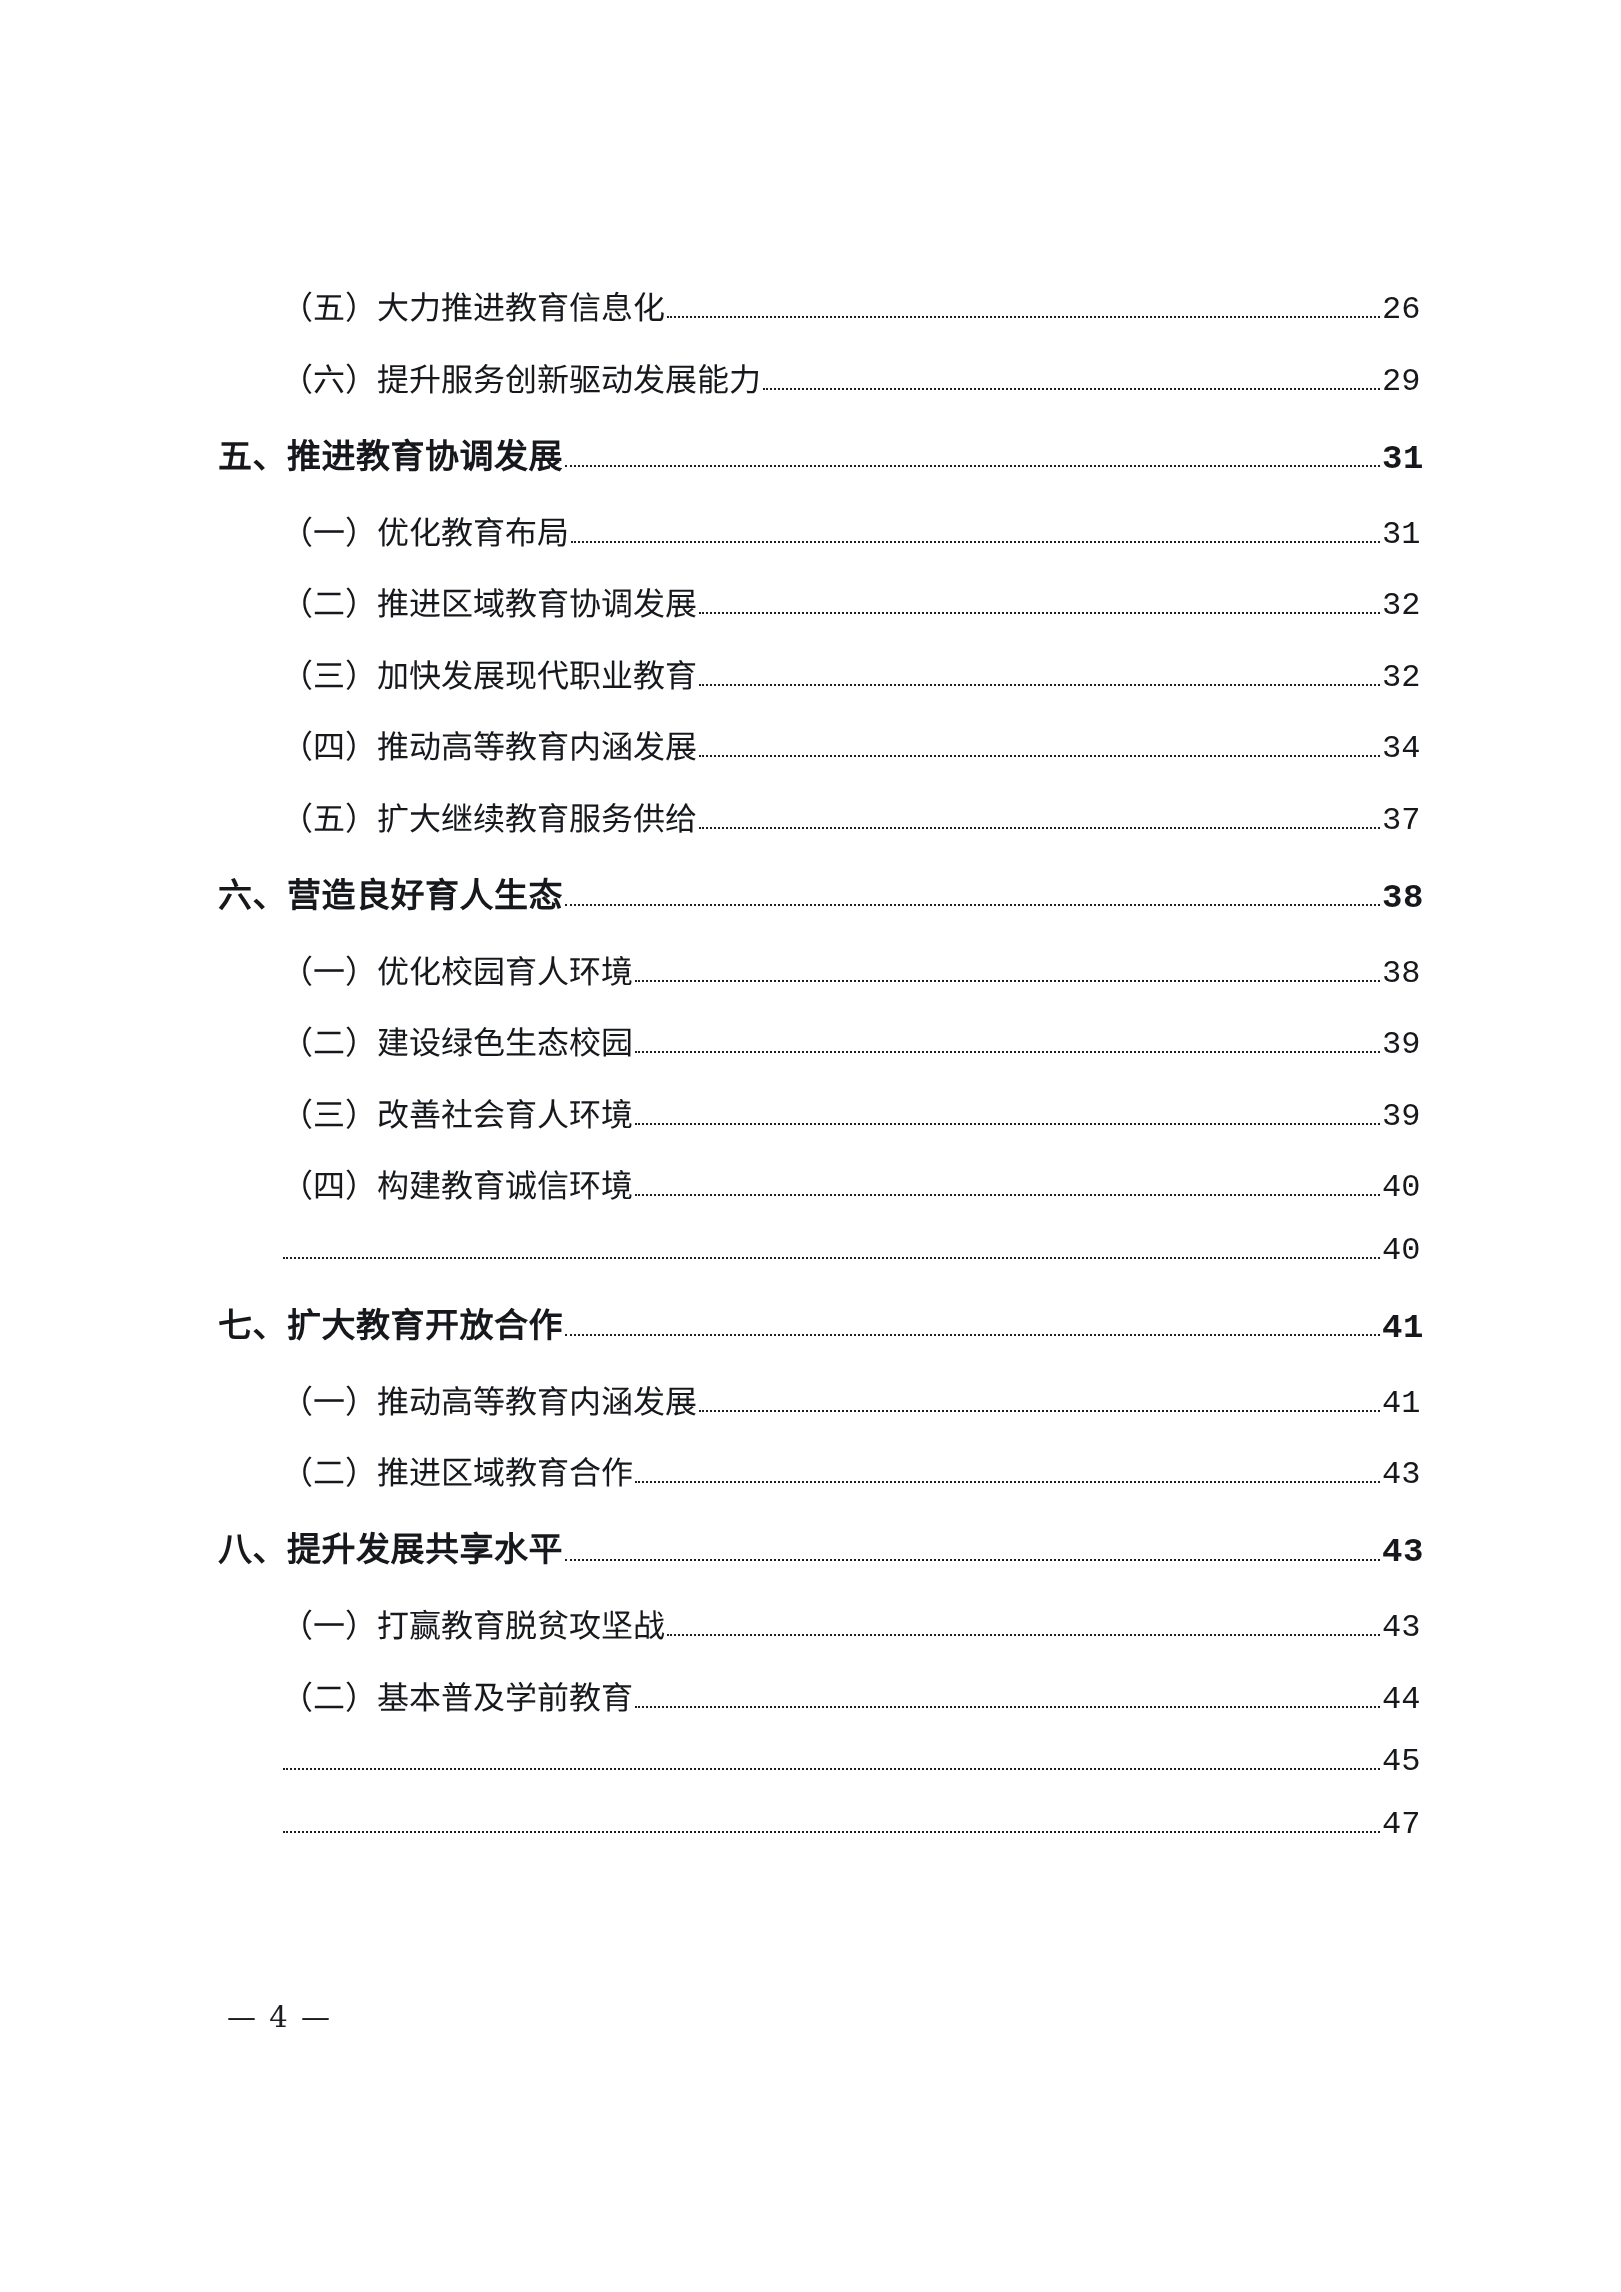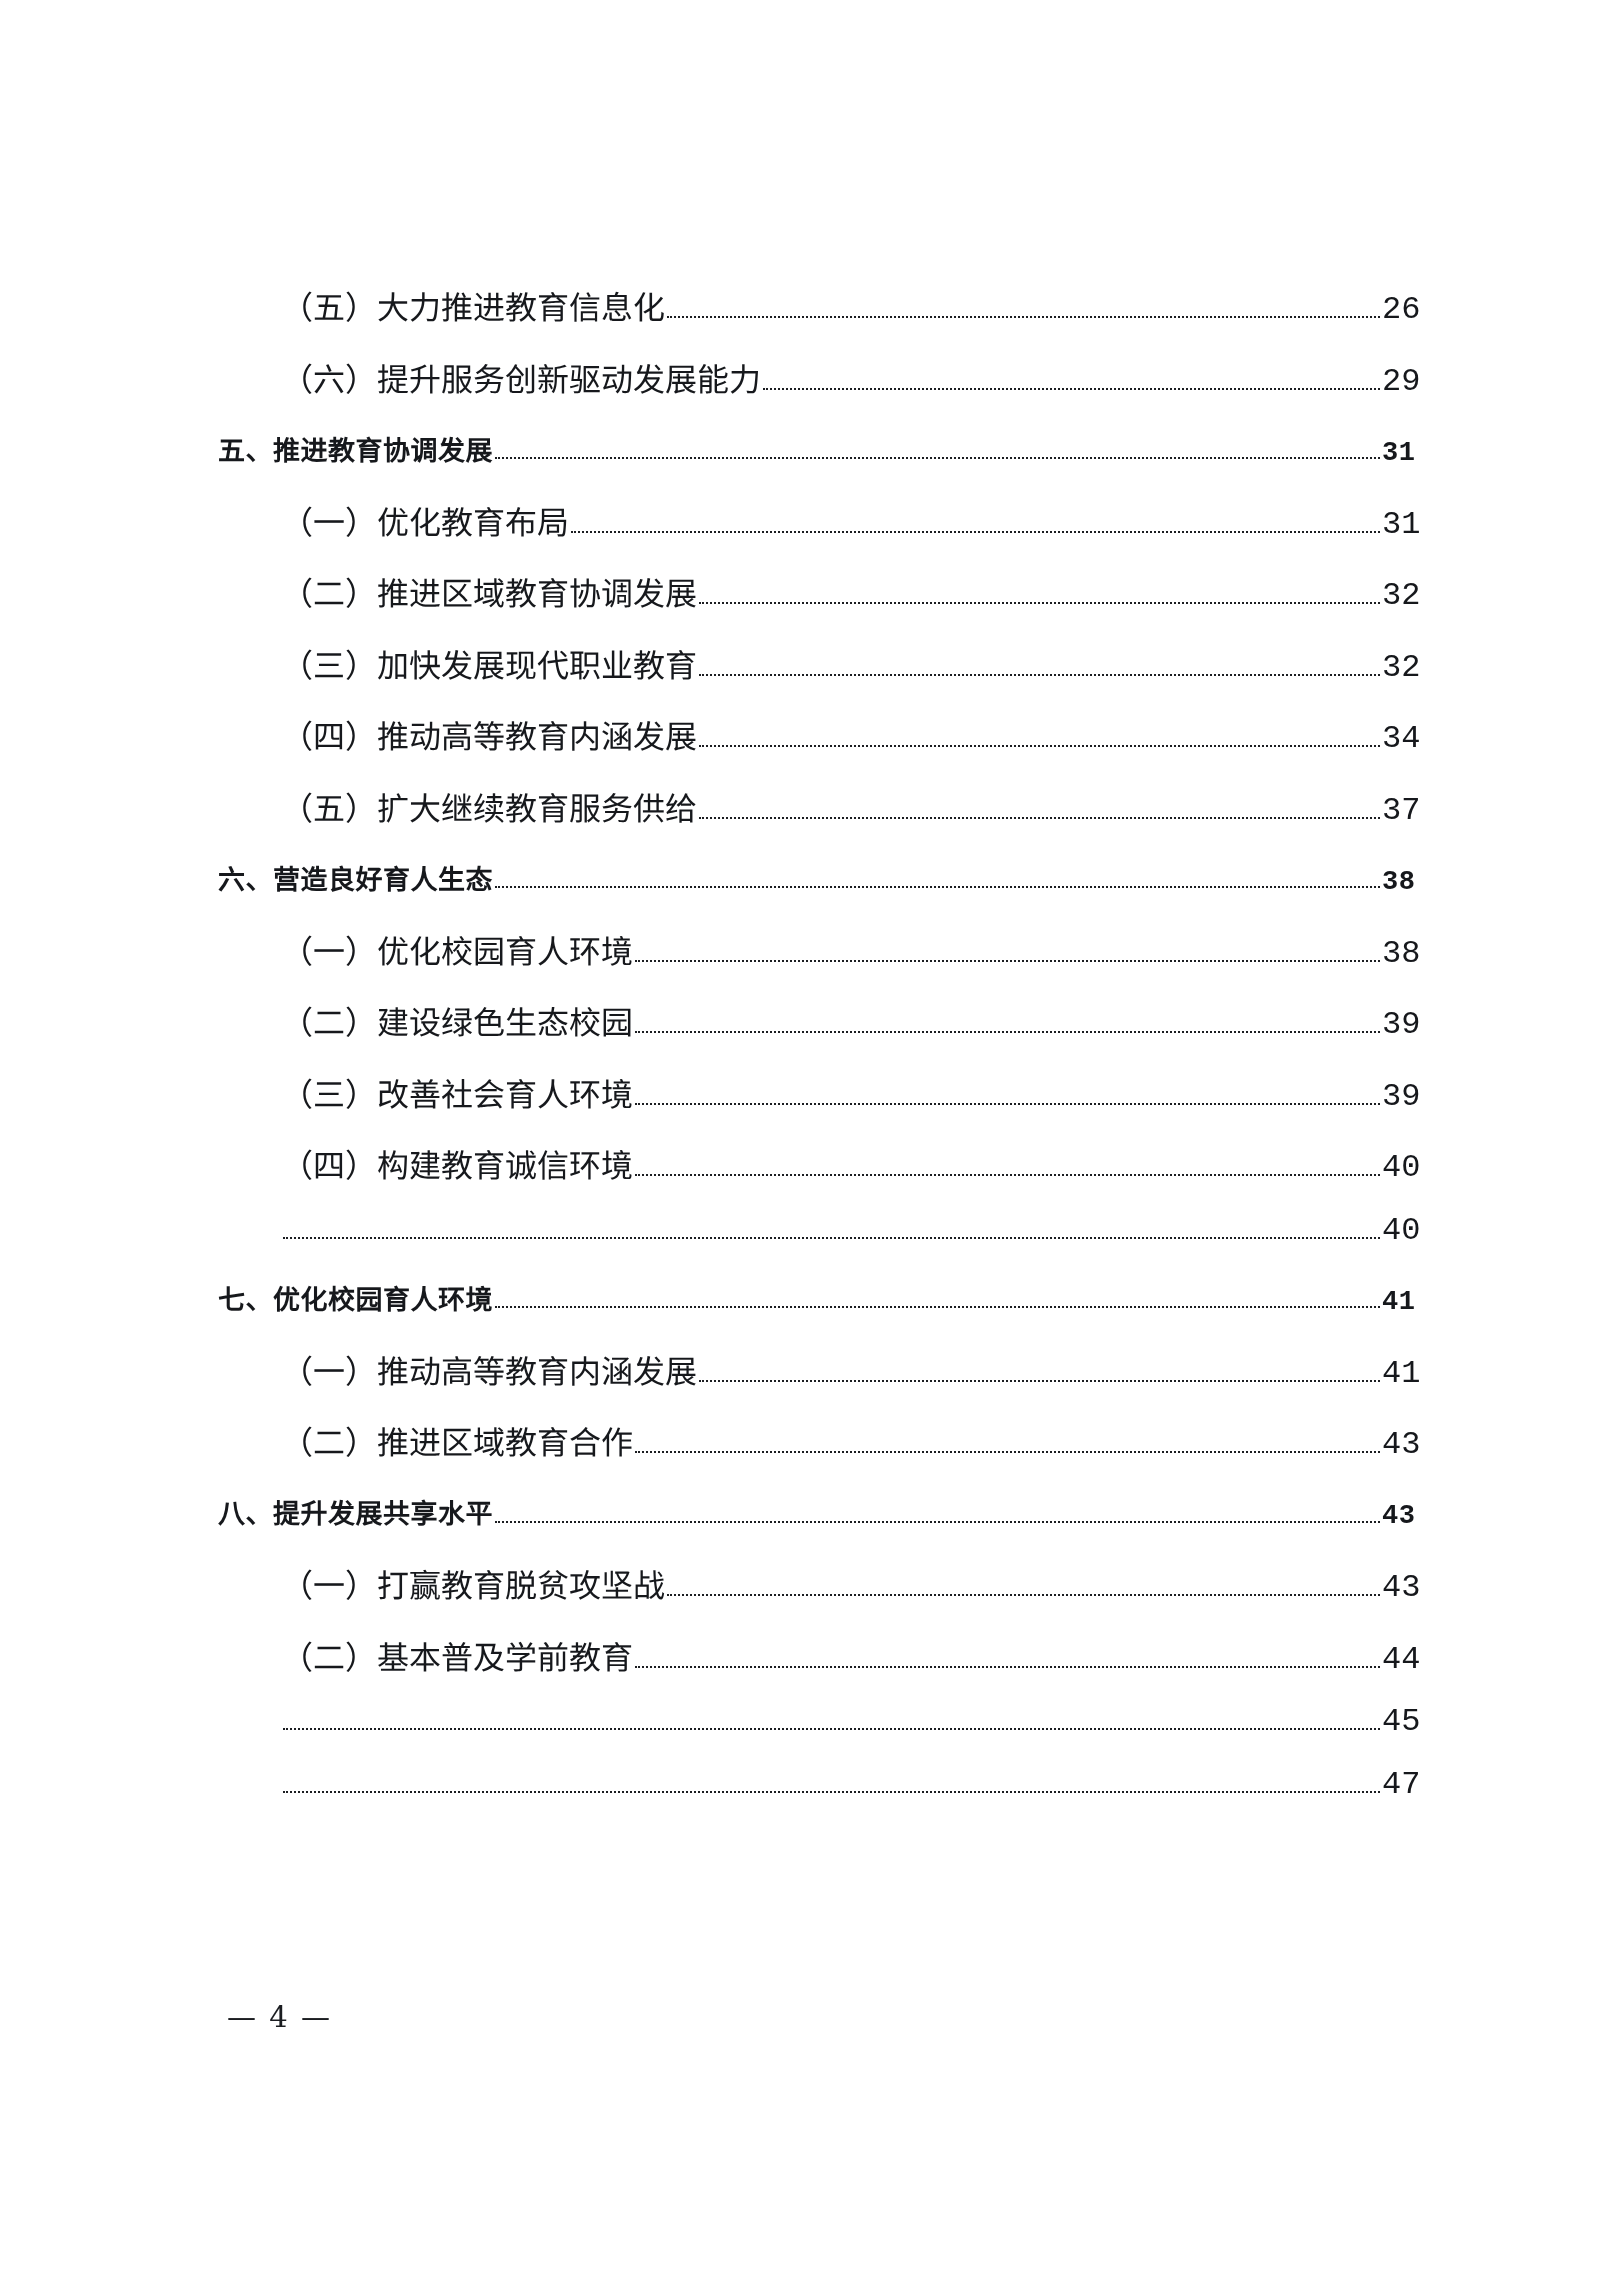--- a/index.html
+++ b/index.html
@@ -55,21 +55,21 @@
     font-family: Liberation Mono, monospace;
     text-align: left;
     min-width: 51px;
   }
 
   
   .lvl1 {
     margin-top: 29px;
     margin-bottom: 29px;
     padding-left: 0px;
-    font-size: 27px;
+    font-size: 34px;
     font-weight: bold;
     letter-spacing: 0.5px;
   }
   .lvl1 .label { font-weight: bold; }
   .lvl1 .pageno { font-weight: bold; }
   .lvl1 .dots::after { border-bottom-width: 2.9px; }
 
   
   .lvl2 {
     margin-top: 25.5px;
@@ -165,21 +165,21 @@
       <div class="entry lvl2">
         <span class="label">（四）构建教育诚信环境</span>
         <span class="dots"></span>
         <span class="pageno">40</span>
       </div>
       <div class="entry lvl2">
         <span class="dots"></span>
         <span class="pageno">40</span>
       </div>
       <div class="entry lvl1">
-        <span class="label">七、优化校园育人环境</span>
+        <span class="label">七、扩大教育开放合作</span>
         <span class="dots"></span>
         <span class="pageno">41</span>
       </div>
       <div class="entry lvl2">
         <span class="label">（一）推动高等教育内涵发展</span>
         <span class="dots"></span>
         <span class="pageno">41</span>
       </div>
       <div class="entry lvl2">
         <span class="label">（二）推进区域教育合作</span>

